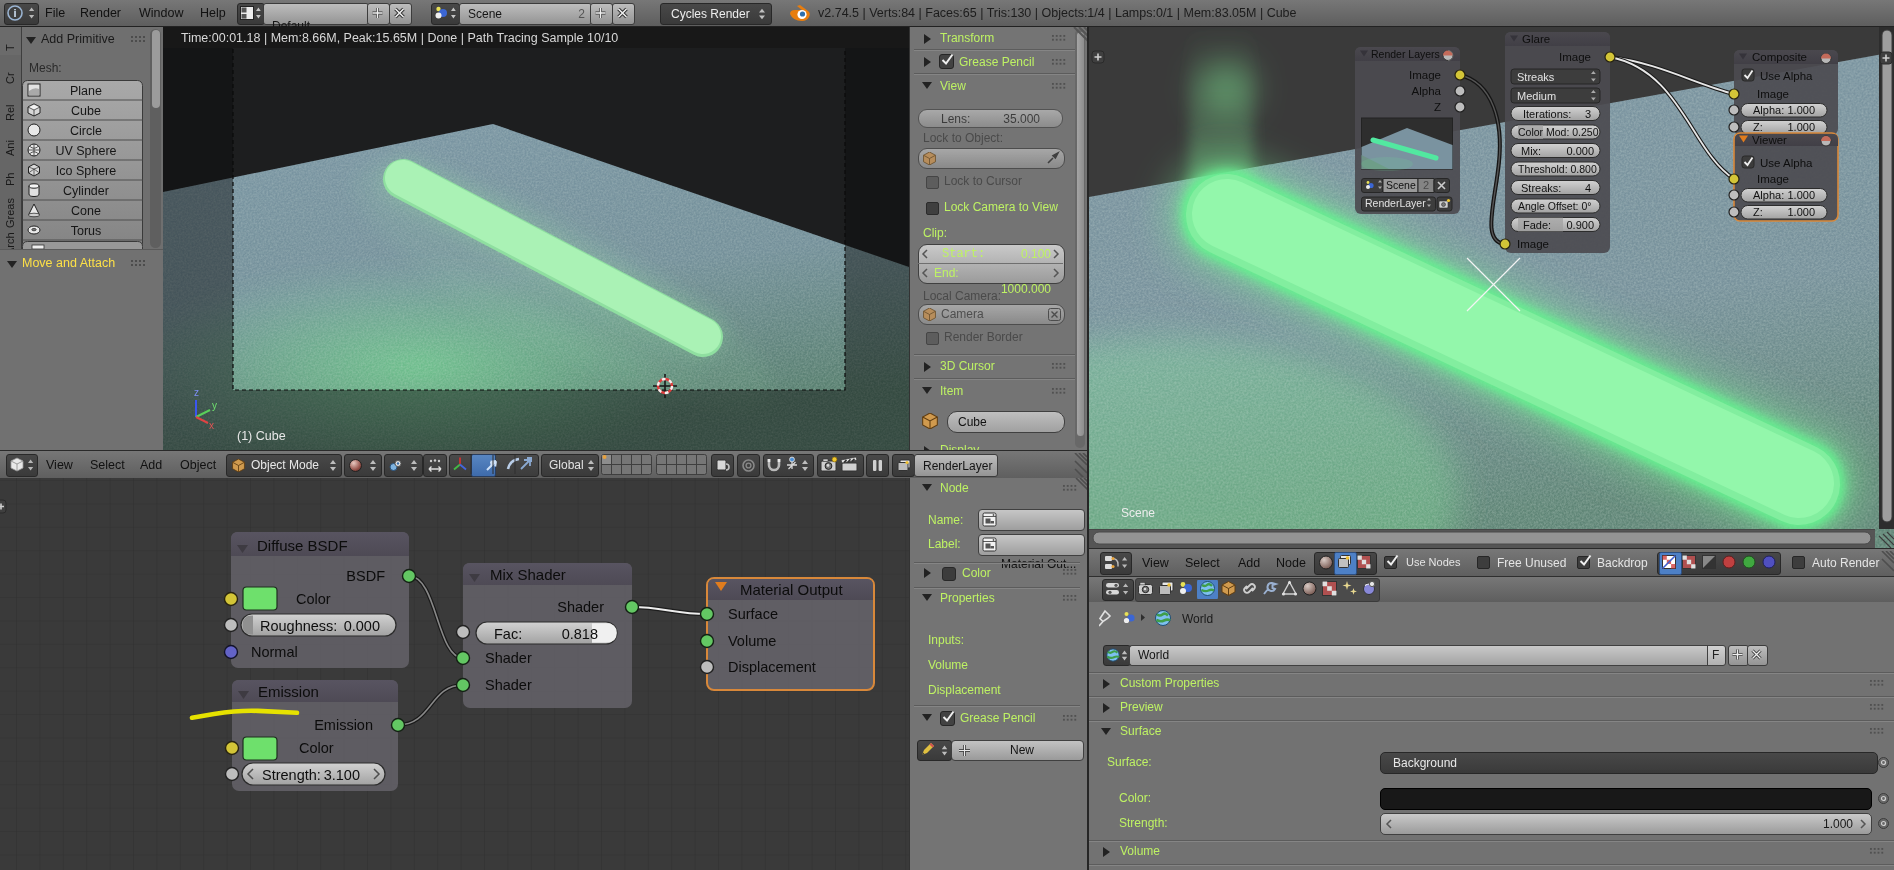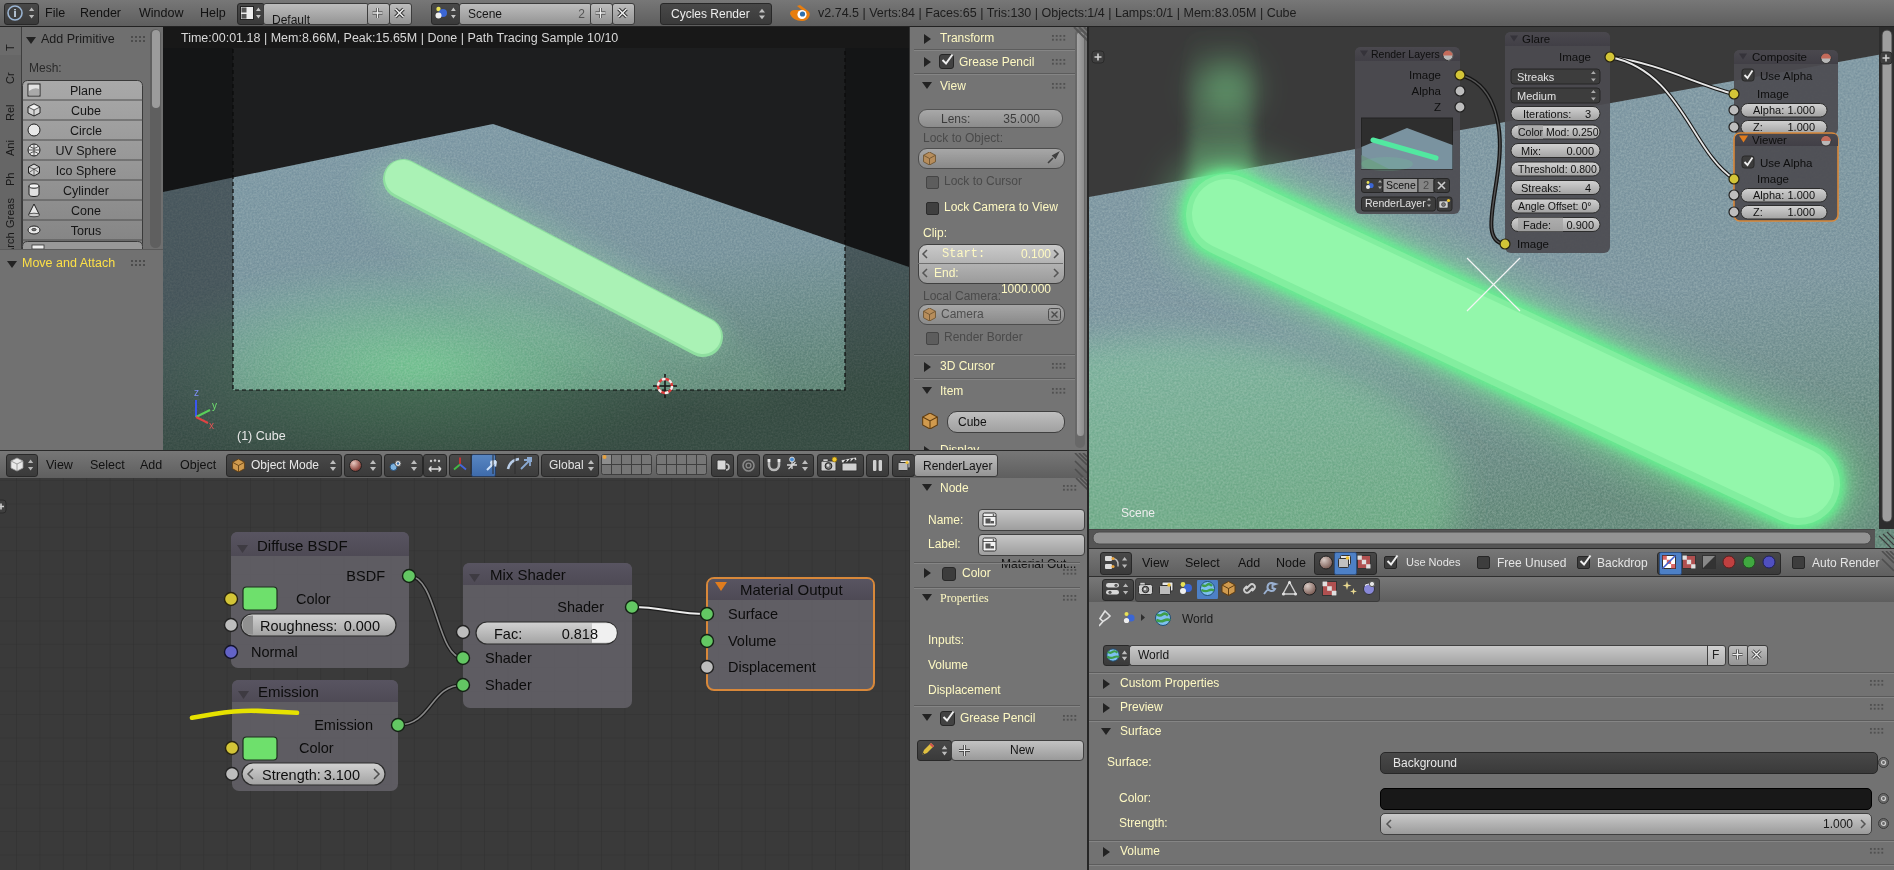--- a/index.html
+++ b/index.html
@@ -29,21 +29,21 @@
   <div class="abs menu" style="left:200px;top:6px;">Help</div>
 
   <div class="abs ddark" style="left:237px;top:3px;width:26px;height:20px;"></div>
   <svg class="abs" style="left:240px;top:5px;" width="22" height="16" viewBox="0 0 22 16">
     <rect x="0.5" y="1.5" width="13" height="13" fill="#ececec" stroke="#222"></rect>
     <rect x="1.5" y="2.5" width="5" height="5" fill="#555"></rect>
       <rect x="1.5" y="9" width="5" height="4.6" fill="#555"></rect>
     <path d="M16 6 l2.4 -3.4 2.4 3.4z M16 10 l2.4 3.4 2.4 -3.4z" fill="#c5c5c5"></path>
   </svg>
   <div class="abs lfield" style="left:263px;top:3px;width:104px;height:20px;">
-      <span style="position:absolute;left:8px;top:9px;">Default</span>
+      <span style="position:absolute;left:8px;top:15px;">Default</span>
     </div>
   <div class="abs lfield" style="left:367px;top:3px;width:21px;height:20px;"></div>
   <svg class="abs" style="left:367px;top:3px" width="21" height="20" viewBox="0 0 21 20">
       <path d="M10.5 5 v10 M5.5 10 h10" stroke="#2c2c2c" stroke-width="3"></path>
       <path d="M10.5 5 v10 M5.5 10 h10" stroke="#efefef" stroke-width="1.6"></path>
     </svg>
   <div class="abs lfield" style="left:389px;top:3px;width:21px;height:20px;"></div>
   <svg class="abs" style="left:389px;top:3px" width="21" height="20" viewBox="0 0 21 20">
       <path d="M6.5 6 l8 8 M14.5 6 l-8 8" stroke="#2c2c2c" stroke-width="3.4"></path>
       <path d="M6.5 6 l8 8 M14.5 6 l-8 8" stroke="#efefef" stroke-width="1.6"></path>
@@ -247,21 +247,21 @@
     <text x="-2" y="-21" fill="#7f8ff5">z</text>
     <text x="16" y="-8" fill="#6fe06f">y</text>
     <text x="13" y="12" fill="#e05555">x</text>
   </g>
   <text x="74" y="413" font-size="12.5" fill="#e8e8e8">(1) Cube</text>
  </svg>
 </div>
 
 <div class="abs" id="npanel" style="left:909px;top:27px;width:178px;height:423px;background:#747474;border-left:1px solid #333;overflow:hidden;">
   <style>
-    .ptext{font-size:12px;color:#fef9c3;position:absolute;text-align:center;}
+    .ptext{font-size:12px;color:#bef264;position:absolute;text-align:center;}
     .gtext{font-size:12px;color:#4a4a4a;position:absolute;}
     .slider{position:absolute;background:linear-gradient(#c9c9c9,#9b9b9b);border:1px solid #404040;border-radius:9px;font-size:12px;color:#191919;}
     .tri{position:absolute;width:0;height:0;}
     .trid{border-left:5px solid transparent;border-right:5px solid transparent;border-top:7px solid #222;}
     .trir{border-top:5px solid transparent;border-bottom:5px solid transparent;border-left:7px solid #222;}
     .sep{position:absolute;left:4px;width:166px;height:1px;background:#5c5c5c;border-bottom:1px solid #858585;}
     .dots{position:absolute;width:15px;height:8px;background-image:radial-gradient(circle,#515151 1px,transparent 1.2px);background-size:3.8px 3.8px;}
   </style>
   <div class="tri trir" style="left:14px;top:7px;"></div>
     <div class="ptext" style="left:30px;top:4px;">Transform</div>
@@ -634,21 +634,21 @@
         <circle cx="11.5" cy="3" r="0.9" fill="#555"></circle>
       </svg>
   </div>
   <div class="sep" style="top:84px;"></div>
   <div class="tri trir" style="left:14px;top:90px;"></div>
   <div class="abs" style="left:32px;top:89px;width:12px;height:12px;background:#3c3c3c;border:1px solid #282828;border-radius:3px;"></div>
   <div class="ptext" style="left:52px;top:88px;">Color</div>
     <div class="dots" style="left:152px;top:90px;"></div>
   <div class="sep" style="top:109px;"></div>
   <div class="tri trid" style="left:12px;top:116px;"></div>
-    <div class="ptext" style="left:30px;top:113px;font-family:Liberation Serif, serif;">Properties</div>
+    <div class="ptext" style="left:30px;top:113px;">Properties</div>
     <div class="dots" style="left:152px;top:116px;"></div>
   <div class="ptext" style="left:18px;top:155px;">Inputs:</div>
   <div class="ptext" style="left:18px;top:180px;">Volume</div>
   <div class="ptext" style="left:18px;top:205px;">Displacement</div>
   <div class="sep" style="top:227px;"></div>
   <div class="tri trid" style="left:12px;top:236px;"></div>
   <div class="abs" style="left:30px;top:233px;width:13px;height:13px;background:#424242;border:1px solid #262626;border-radius:3px;"></div>
   <svg class="abs" style="left:31px;top:232px;" width="14" height="14" viewBox="0 0 14 14">
       <path d="M2.5 7 L6 10.5 L12.5 1.5" stroke="#f0f0f0" stroke-width="2" fill="none"></path>
     </svg>

